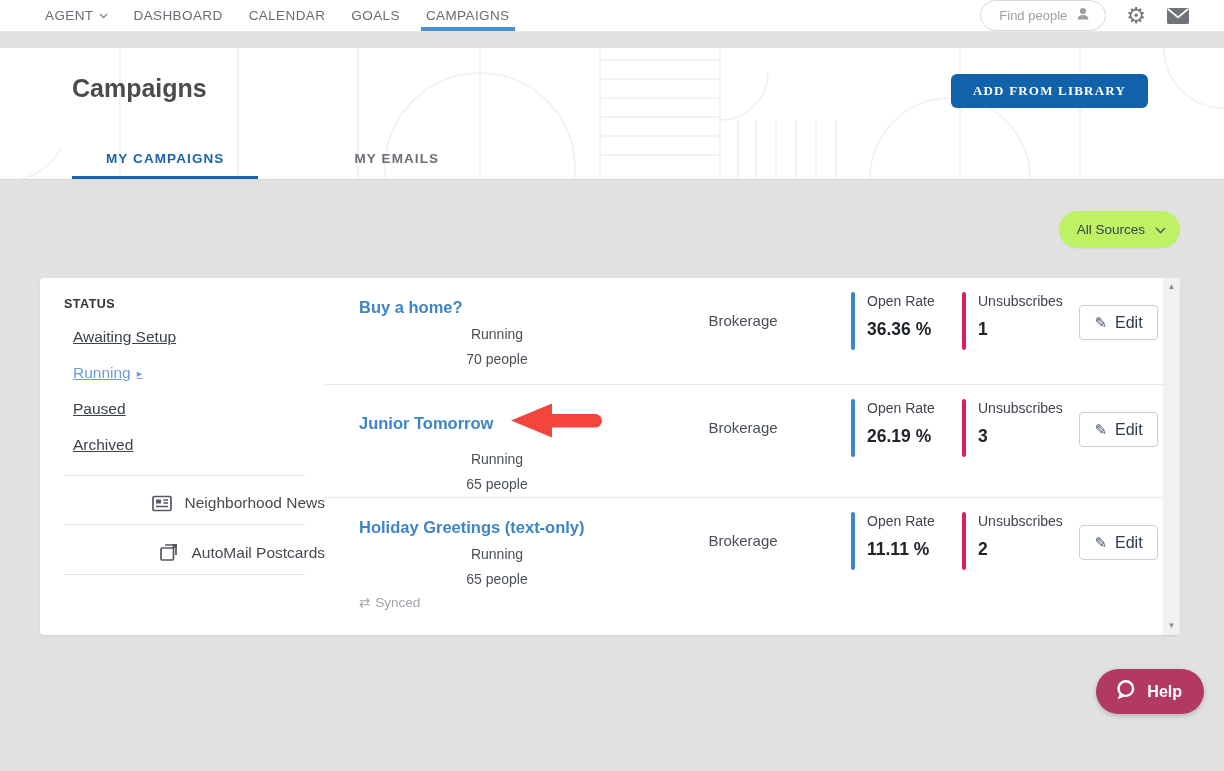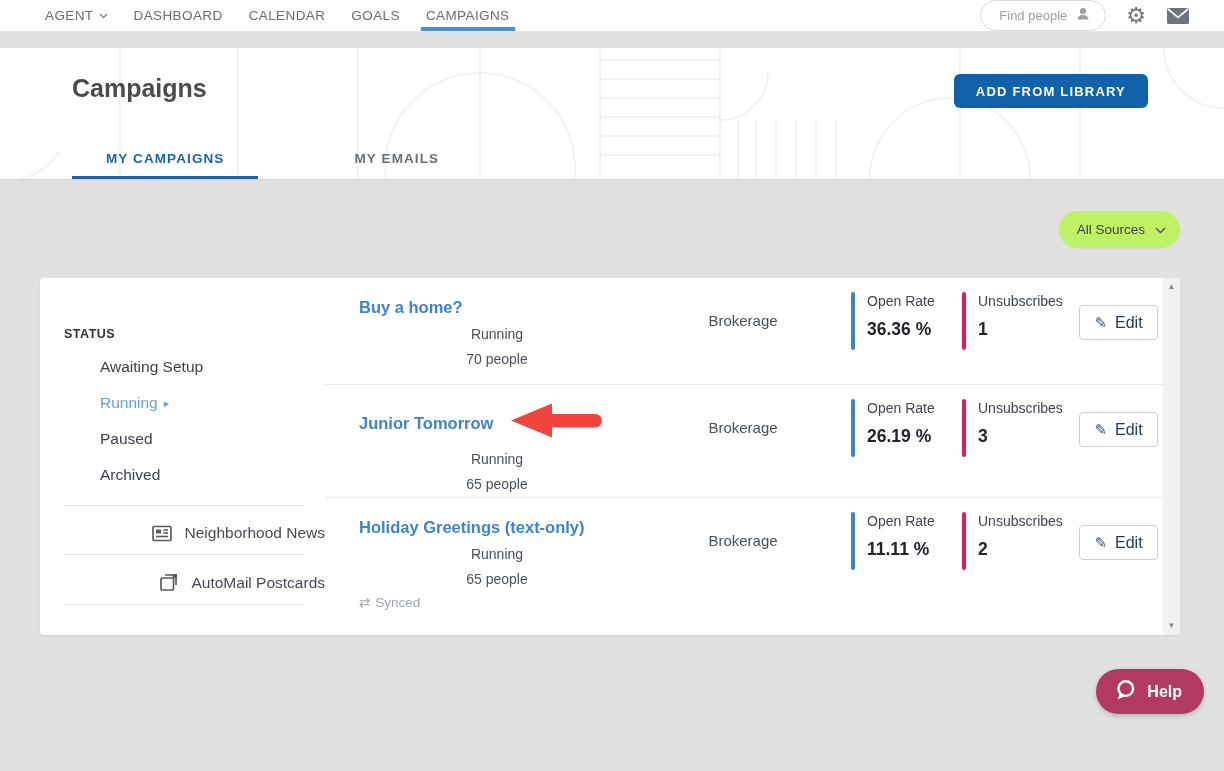--- a/index.html
+++ b/index.html
@@ -16,37 +16,37 @@
   .chev svg { display:block; }
   .topbar-right { margin-left:auto; display:flex; align-items:center; gap:20px; padding-right:34px; }
   .find-pill { display:flex; align-items:center; gap:8px; height:31px; padding:0 14px 0 18px; border:1px solid #d9d9d9; border-radius:16px; color:#9aa0a6; font-size:13px; cursor:pointer; background:#fff; }
   .gear { font-size:22px; color:#6f747a; line-height:1; cursor:pointer; }
   .mailwrap { cursor:pointer; display:flex; }
 
   
   .header { position:absolute; top:48px; left:0; width:100%; height:132px; background:#ffffff; border-bottom:1px solid #d6d5d5; z-index:20; overflow:hidden; }
   .header-pattern { position:absolute; inset:0; pointer-events:none; }
   .page-title { position:absolute; left:72px; top:26px; font-size:25px; font-weight:700; color:#4b4b4d; }
-  .add-btn { position:absolute; right:76px; top:26px; height:34px; padding:0 22px; background:#1161ab; color:#ffffff; border:none; border-radius:6px; font-family:Liberation Sans, sans-serif; font-size:13px; font-weight:700; letter-spacing:1.2px; cursor:pointer; }
+  .add-btn { position:absolute; right:76px; top:26px; height:34px; padding:0 22px; background:#1161ab; color:#ffffff; border:none; border-radius:6px; font-family:Liberation Serif, serif; font-size:13px; font-weight:700; letter-spacing:1.2px; cursor:pointer; }
   .tabs { position:absolute; left:72px; bottom:0; display:flex; }
   .tab { position:relative; padding:0 34px 13px 34px; font-size:13.5px; font-weight:700; letter-spacing:1.1px; color:#6a7078; cursor:pointer; }
   .tab.active { color:#1c63a9; }
   .tab.active::after { content:""; position:absolute; left:0; right:0; bottom:0; height:3px; background:#1c63a9; }
   .tab + .tab { margin-left:62px; }
 
   
   .body { position:absolute; top:181px; left:0; right:0; bottom:0; background:#e1e1e1; }
   .sources-pill { position:absolute; top:30px; right:44px; height:37px; display:flex; align-items:center; gap:10px; padding:0 16px 0 18px; background:#bef264; border-radius:19px; font-size:13.5px; color:#3a3f45; cursor:pointer; box-shadow:0 1px 1px rgba(0,0,0,.04); }
 
   
   .card { position:absolute; left:40px; top:97px; width:1140px; height:357px; background:#ffffff; border-radius:4px; box-shadow:0 1px 2px rgba(0,0,0,.08); display:flex; }
   .sidebar { width:285px; flex:0 0 285px; padding-top:19px; }
-  .status-heading { margin-left:24px; font-size:12.5px; font-weight:700; letter-spacing:.5px; color:#2f3337;margin-top:30px; }
+  .status-heading { margin-left:24px; font-size:12.5px; font-weight:700; letter-spacing:.5px; color:#2f3337; }
   .status-list { margin-top:8px; }
-  .status-item { margin-left:60px; padding:9px 0; font-size:15.5px; color:#3c424a; cursor:pointer; display:flex; align-items:center; gap:6px; }
+  .status-item { margin-left:33px; padding:9px 0; font-size:15.5px; color:#3c424a; cursor:pointer; display:flex; align-items:center; gap:6px;text-decoration:underline; }
   .status-item.active { color:#6c9ce0; }
   .marker { font-size:11px; color:#6c9ce0; }
   .side-divider { height:1px; background:#e4e4e4; margin:12px 20px 0 24px; }
   .side-link { display:flex; align-items:center; gap:13px; margin:18px 0 5px 24px; font-size:15.5px; color:#454b52; cursor:pointer;justify-content:flex-end; }
   .side-link .ic { display:flex; }
 
   
   .list { flex:1; display:flex; flex-direction:column; }
   .row { display:flex; align-items:flex-start; border-bottom:1px solid #eaeaea; height:107px; }
   .row:nth-child(2) { height:113px; }

